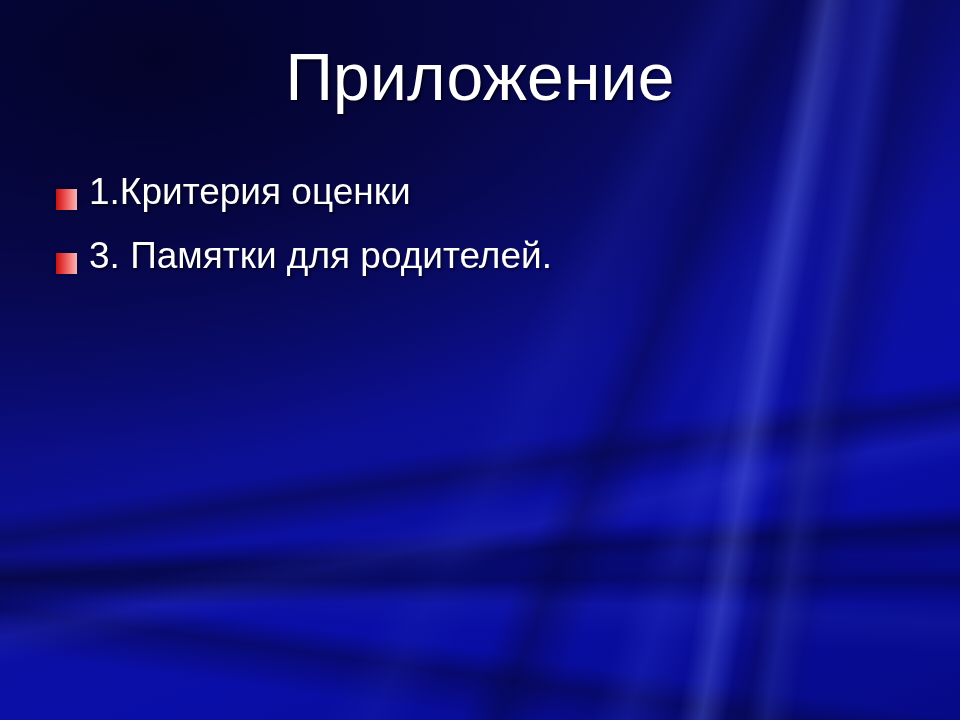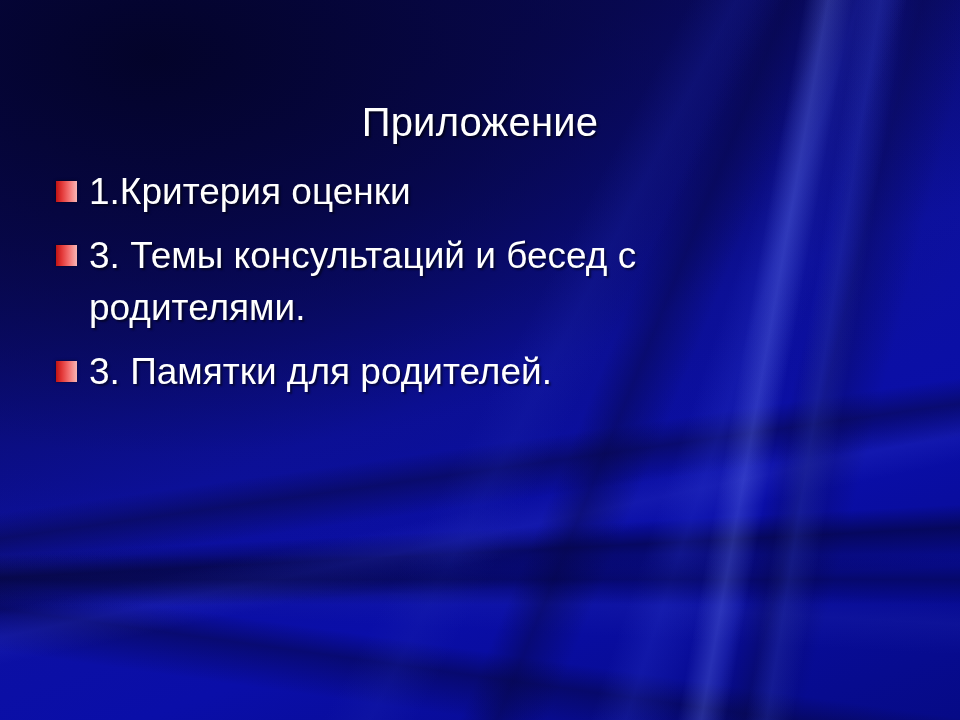--- a/index.html
+++ b/index.html
@@ -53,39 +53,38 @@
   }
 
   
   .title {
     position: absolute;
     top: 44px;
     left: 0;
     width: 960px;
     text-align: center;
     color: #ffffff;
-    font-size: 40px;
+    font-size: 66px;
     line-height: 66px;
     font-weight: normal;
     letter-spacing: 0.2px;
     text-shadow: 2px 2px 2px rgba(0,0,0,0.55);
     white-space: nowrap;
-    margin-top: 45px;
   }
 
   
   .bullets {
     position: absolute;
     top: 166px;
     left: 56px;
     width: 710px;
   }
   .bullet-row {
     display: flex;
-    align-items: flex-start;
+    align-items: center;
     margin-bottom: 12px;
   }
   .bullet-marker {
     flex: 0 0 auto;
     width: 21px;
     height: 21px;
     margin-top: 15px;
     margin-right: 12px;
     background-image: linear-gradient(90deg, #c01414 0%, #e33838 28%, #f47272 62%, #f9b6b6 100%);
     box-shadow: 0 0 3px rgba(0,0,0,0.5);
@@ -111,24 +110,20 @@
   <div class="title">Приложение</div>
 
   <div class="bullets">
 
     <div class="bullet-row">
       <span class="bullet-marker"></span>
       <span class="bullet-text">1.Критерия оценки</span>
     </div>
 
 
-    <div class="bullet-row">
-      <span class="bullet-marker"></span>
-      <span class="bullet-text">3. Темы консультаций и бесед с родителями.</span>
-    </div>
 
     <div class="bullet-row">
       <span class="bullet-marker"></span>
       <span class="bullet-text">3. Памятки для родителей.</span>
     </div>
 
   </div>
 </div>
 
 </body></html>

